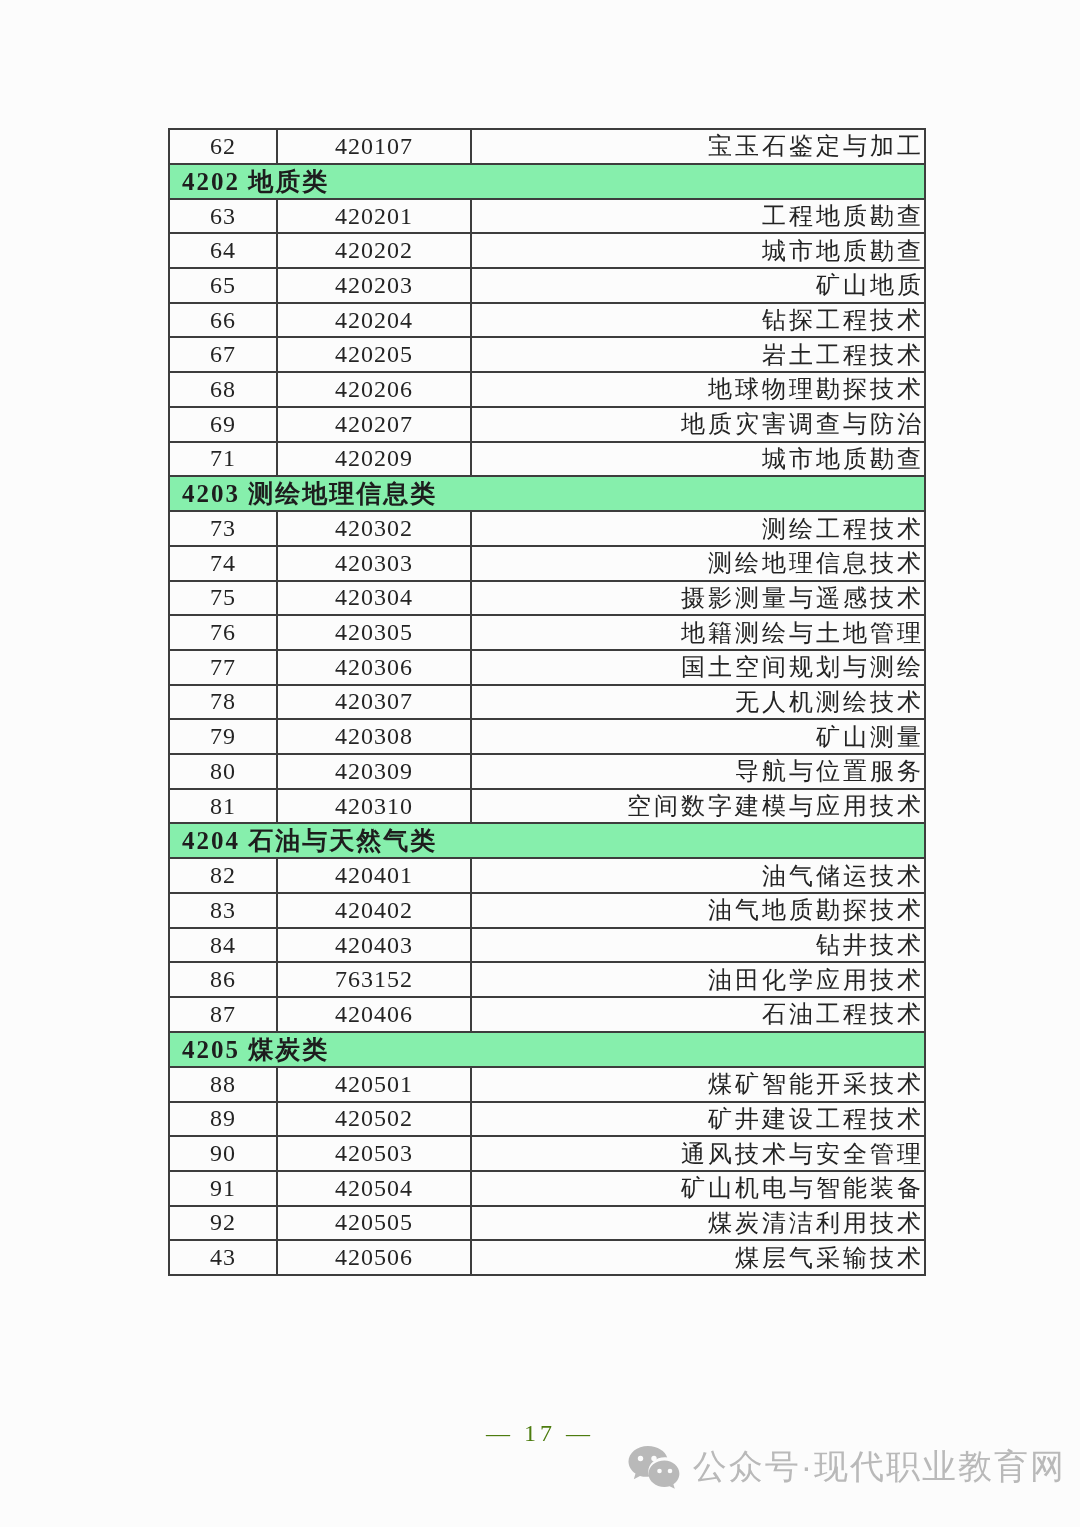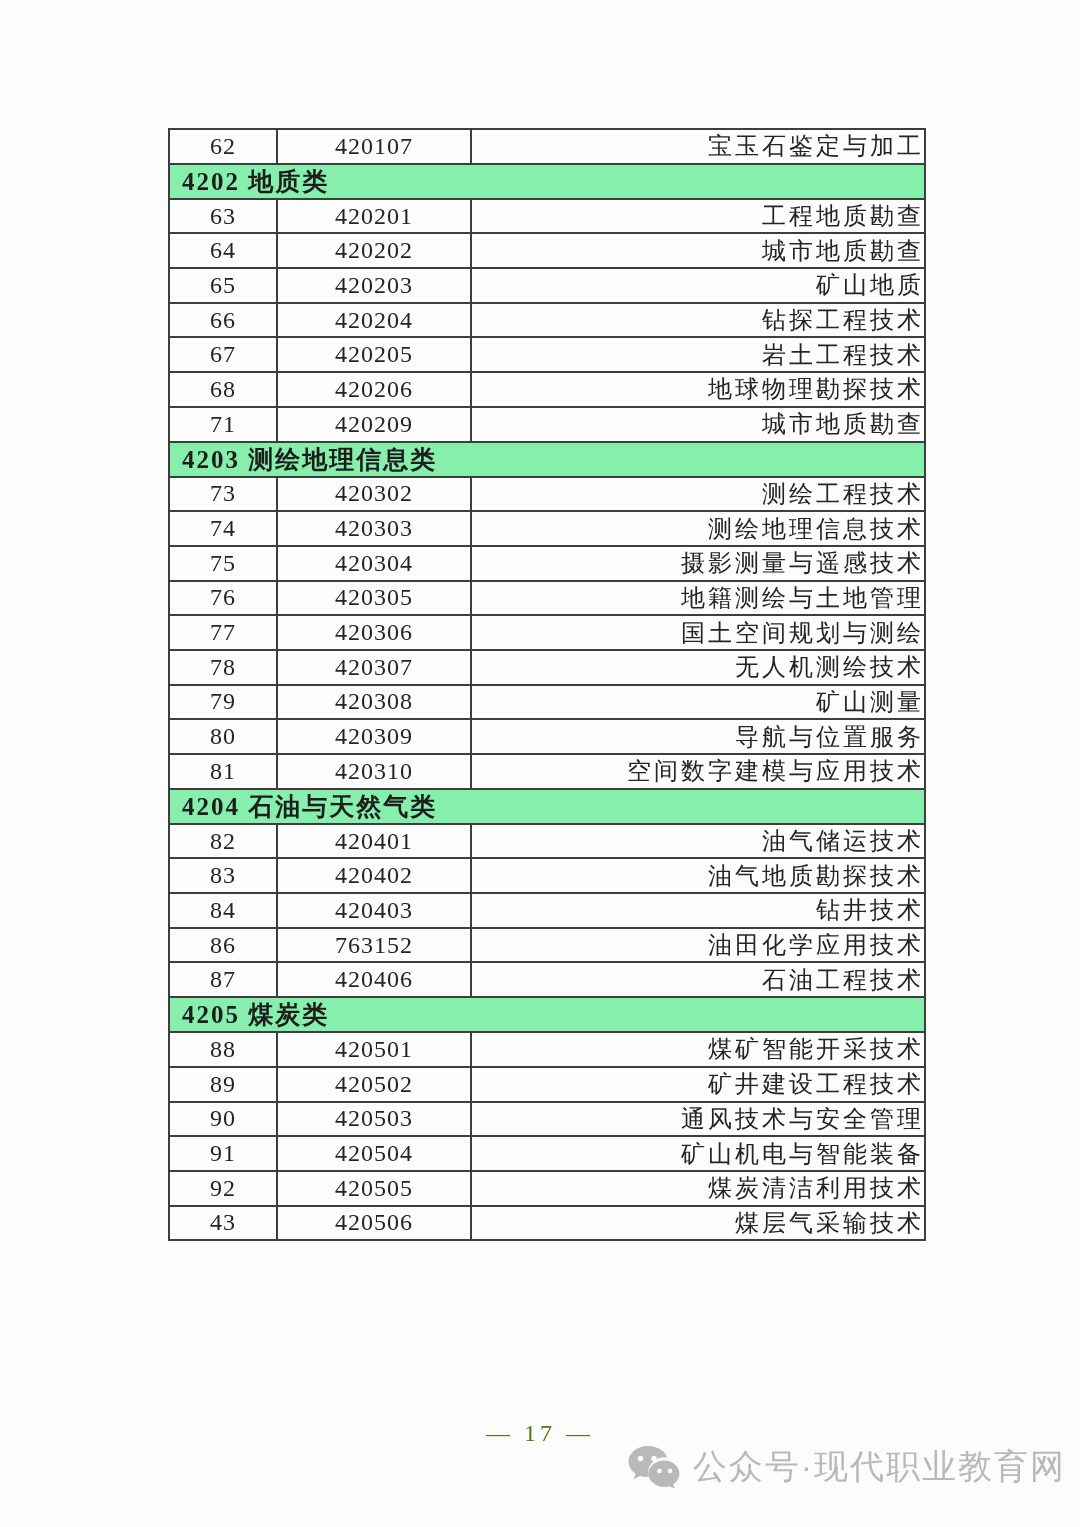--- a/index.html
+++ b/index.html
@@ -124,20 +124,25 @@
     <td class="cell-code">420205</td>
     <td class="cell-name">岩土工程技术</td>
   </tr>
 
   <tr class="data-row">
     <td class="cell-no">68</td>
     <td class="cell-code">420206</td>
     <td class="cell-name">地球物理勘探技术</td>
   </tr>
 
+  <tr class="data-row">
+    <td class="cell-no">69</td>
+    <td class="cell-code">420207</td>
+    <td class="cell-name">地质灾害调查与防治</td>
+  </tr>
 
 
   <tr class="data-row">
     <td class="cell-no">71</td>
     <td class="cell-code">420209</td>
     <td class="cell-name">城市地质勘查</td>
   </tr>
 
   <tr class="section-row">
     <td colspan="3">4203 测绘地理信息类</td>

